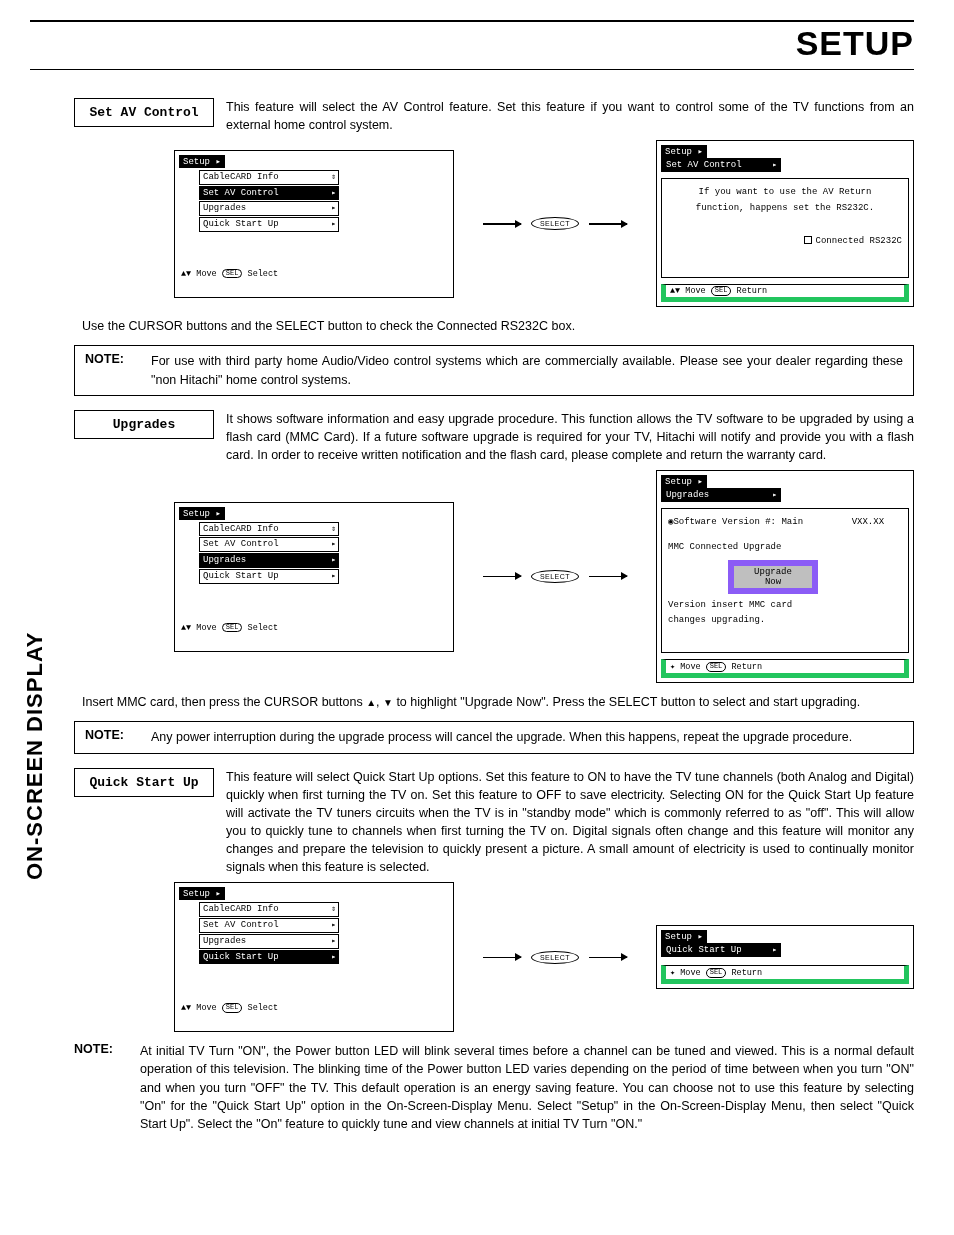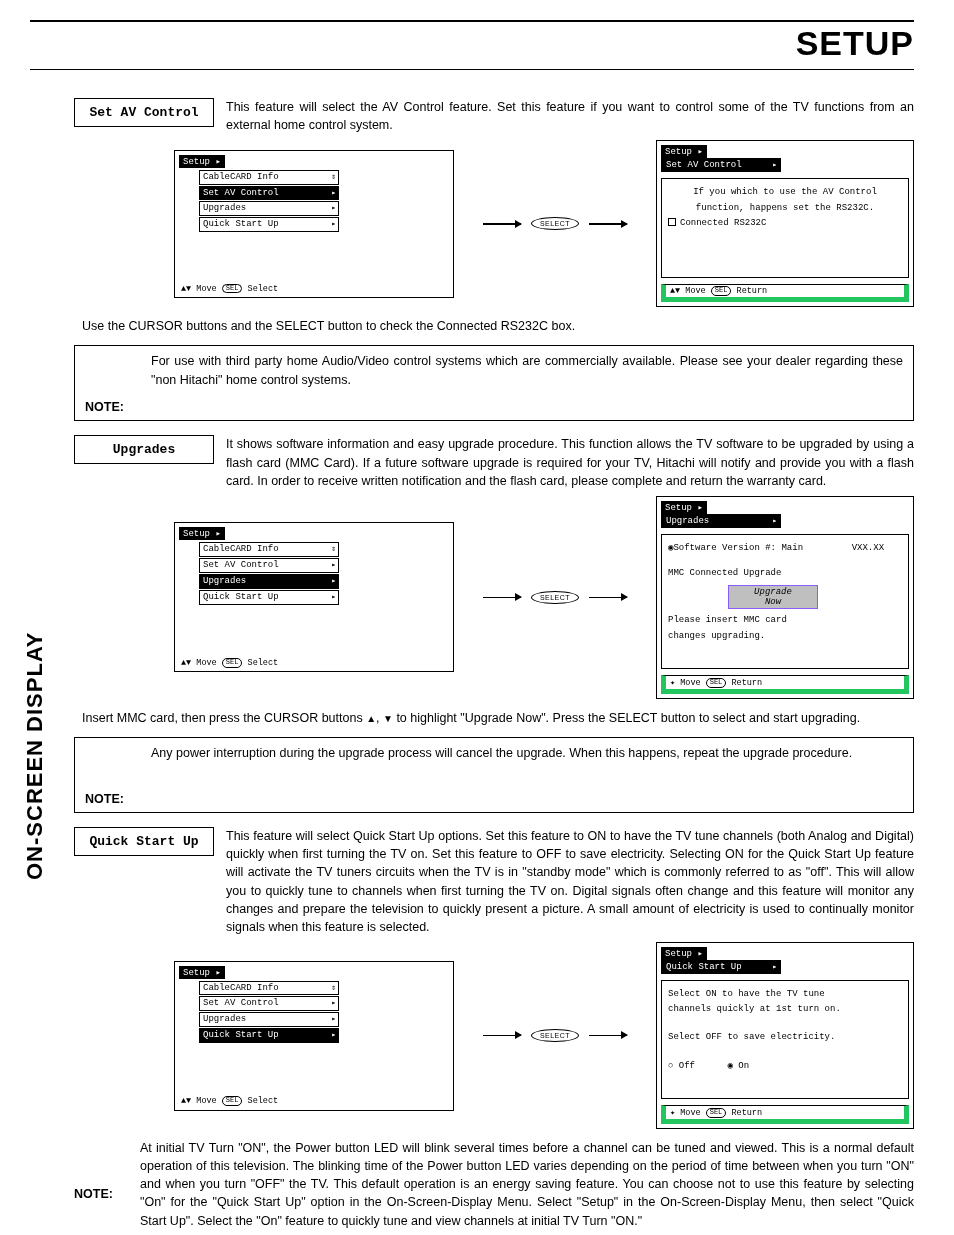--- a/index.html
+++ b/index.html
@@ -47,21 +47,21 @@
     margin-right: 12px;
   }
   .section-text { flex: 1; line-height: 1.45; text-align: justify; font-family: Arial, sans-serif; }
   .body-text { line-height: 1.45; text-align: justify; font-family: Arial, sans-serif; margin: 10px 8px; }
   .note-box {
     border: 1px solid #000;
     padding: 6px 10px;
     margin: 8px 0 14px 0;
   }
   .note-row { display: flex; align-items: flex-start; }
-  .note-label { font-weight: bold; min-width: 66px; font-family: Arial, sans-serif; margin-top: 48px; }
+  .note-label { font-weight: bold; min-width: 66px; font-family: Arial, sans-serif; }
   .note-text { flex: 1; line-height: 1.45; text-align: justify; font-family: Arial, sans-serif; }
   .note-plain { display: flex; align-items: flex-start; margin: 10px 0; }
   .diagram-row {
     display: flex;
     align-items: center;
     justify-content: space-between;
     margin: 6px 0 10px 100px;
     gap: 10px;
   }
   .menu-panel {
@@ -92,21 +92,21 @@
     margin: 1px 0;
     font-size: 9px;
     position: relative;
     width: 140px;
     line-height: 1.2;
   }
   .menu-item.sel { background: #000; color: #fff; }
   .menu-item .ri { position: absolute; right: 2px; top: 1px; font-size: 8px; }
   .menu-footer {
     position: absolute;
-    bottom: 3px; left: 6px;
+    bottom: 18px; left: 6px;
     font-size: 8.5px;
     font-family: "Courier New", monospace;
   }
   .pill {
     display: inline-block;
     border: 1px solid #000;
     border-radius: 6px;
     font-size: 7px;
     padding: 0 3px;
     line-height: 1.1;
@@ -144,28 +144,27 @@
   .subtab {
     display: inline-block; background: #000; color: #fff;
     padding: 1px 4px; font-size: 9px; margin-bottom: 2px;
     border: 1px solid #000;
     min-width: 120px;
     position: relative;
   }
   .subtab .ri { position: absolute; right: 3px; top: 1px; font-size: 8px; }
   .upgrade-btn {
     display: block;
-    border: 1px solid #8b5cf6;
+    border: 6px solid #8b5cf6;
     background: #bfbfbf;
     width: 90px;
     text-align: center;
     padding: 1px 16px;
     margin: 4px 0 4px 60px;
     font-size: 9px;
-    font-style: italic;
   }
   .radio-off::before { content: "○ "; }
   .radio-on::before { content: "◉ "; }
   .page-num { text-align: center; margin-top: 18px; font-size: 12px; }
   .tri-up::before { content: "▲"; font-size: 10px; }
   .tri-dn::before { content: "▼"; font-size: 10px; }
   .page-wrap { position: relative; }
 </style>
 </head>
 <body>
@@ -200,23 +199,23 @@
       <div class="arrow-group">
         <div class="long-arrow"></div>
         <div class="select-btn">SELECT</div>
         <div class="long-arrow"></div>
       </div>
 
       <div class="detail-panel">
         <span class="tab"><span>Setup</span> <span class="arrow-r">▸</span></span><br>
         <span class="subtab"><span>Set AV Control</span><span class="ri">▸</span></span>
         <div class="detail-inner">
-          <div class="detail-text" style="text-align:center">If you which to use the AV Control</div>
+          <div class="detail-text" style="text-align:center">If you want to use the AV Return</div>
           <div class="detail-text" style="text-align:center">function, happens set the RS232C.</div>
-          <div style="text-align:left;"><span class="checkbox"></span><span class="detail-text">Connected RS232C</span></div>
+          <div style="text-align:right;margin-top:18px"><span class="checkbox"></span><span class="detail-text">Connected RS232C</span></div>
         </div>
         <div class="detail-footer-bar">▲▼ <span>Move</span> <span class="pill">SEL</span> <span>Return</span></div>
       </div>
     </div>
 
     <div class="body-text">Use the CURSOR buttons and the SELECT button to check the Connected RS232C box.</div>
 
     <div class="note-box">
       <div class="note-row">
         <div class="note-label">NOTE:</div>
@@ -245,21 +244,21 @@
         <div class="select-btn">SELECT</div>
         <div class="long-arrow"></div>
       </div>
       <div class="detail-panel">
         <span class="tab"><span>Setup</span> <span class="arrow-r">▸</span></span><br>
         <span class="subtab"><span>Upgrades</span><span class="ri">▸</span></span>
         <div class="detail-inner" style="min-height:110px">
           <div class="detail-text">◉<span>Software Version #: Main</span> &nbsp;&nbsp;&nbsp;&nbsp;&nbsp;&nbsp;&nbsp; <span>VXX.XX</span></div>
           <div class="detail-text" style="margin-top:10px">MMC Connected Upgrade</div>
           <div class="upgrade-btn">Upgrade Now</div>
-          <div class="detail-text">Please insert MMC card</div>
+          <div class="detail-text">Version insert MMC card</div>
           <div class="detail-text">changes upgrading.</div>
         </div>
         <div class="detail-footer-bar">✦ <span>Move</span> <span class="pill">SEL</span> <span>Return</span></div>
       </div>
     </div>
 
     <div class="body-text">
       <span>Insert MMC card, then press the CURSOR buttons </span><span class="tri-up"></span>, <span class="tri-dn"></span><span> to highlight "Upgrade Now". Press the SELECT button to select and start upgrading.</span>
     </div>
 
@@ -287,30 +286,20 @@
         <div class="menu-footer">▲▼ <span>Move</span> <span class="pill">SEL</span> <span>Select</span></div>
       </div>
       <div class="arrow-group">
         <div class="long-arrow"></div>
         <div class="select-btn">SELECT</div>
         <div class="long-arrow"></div>
       </div>
       <div class="detail-panel">
         <span class="tab"><span>Setup</span> <span class="arrow-r">▸</span></span><br>
         <span class="subtab"><span>Quick Start Up</span><span class="ri">▸</span></span>
-        <div class="detail-inner" style="min-height:105px">
-          <div class="detail-text">Select ON to have the TV tune</div>
-          <div class="detail-text">channels quickly at 1st turn on.</div>
-          <div class="detail-text" style="margin-top:12px">Select OFF to save electricity.</div>
-          <div class="detail-text" style="margin-top:14px">
-            <span class="radio-off"><span>Off</span></span>
-            &nbsp;&nbsp;&nbsp;&nbsp;
-            <span class="radio-on"><span>On</span></span>
-          </div>
-        </div>
         <div class="detail-footer-bar">✦ <span>Move</span> <span class="pill">SEL</span> <span>Return</span></div>
       </div>
     </div>
 
     <div class="note-plain">
       <div class="note-label">NOTE:</div>
       <div class="note-text">At initial TV Turn "ON", the Power button LED will blink several times before a channel can be tuned and viewed. This is a normal default operation of this television. The blinking time of the Power button LED varies depending on the period of time between when you turn "ON" and when you turn "OFF" the TV. This default operation is an energy saving feature. You can choose not to use this feature by selecting "On" for the "Quick Start Up" option in the On-Screen-Display Menu. Select "Setup" in the On-Screen-Display Menu, then select "Quick Start Up". Select the "On" feature to quickly tune and view channels at initial TV Turn "ON."</div>
     </div>
 
   </div>

